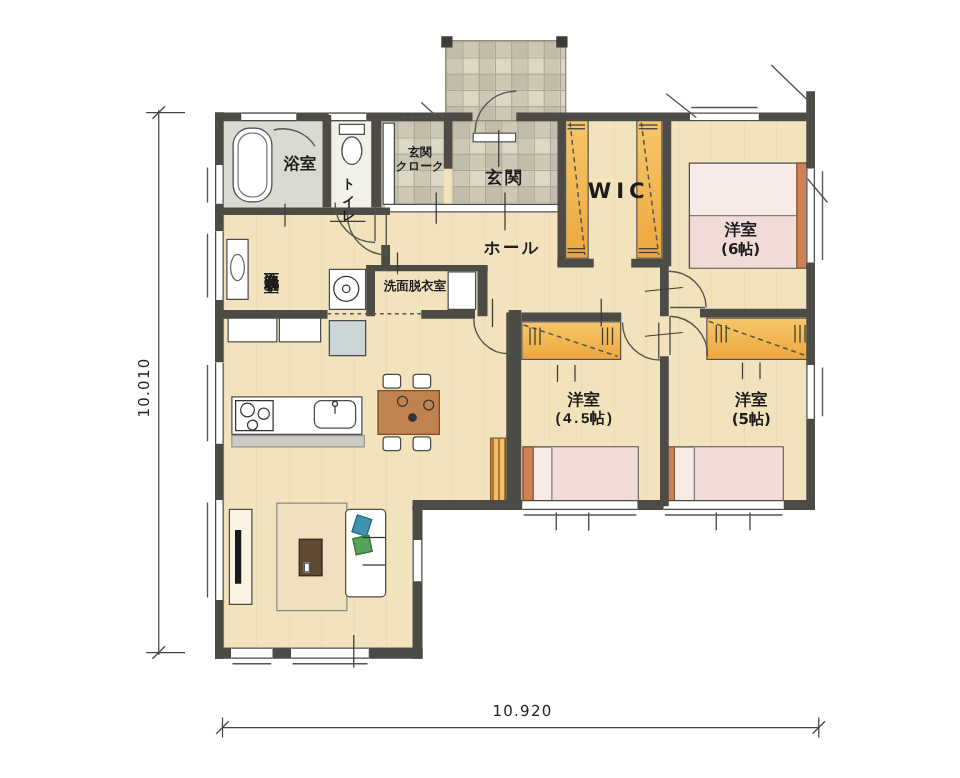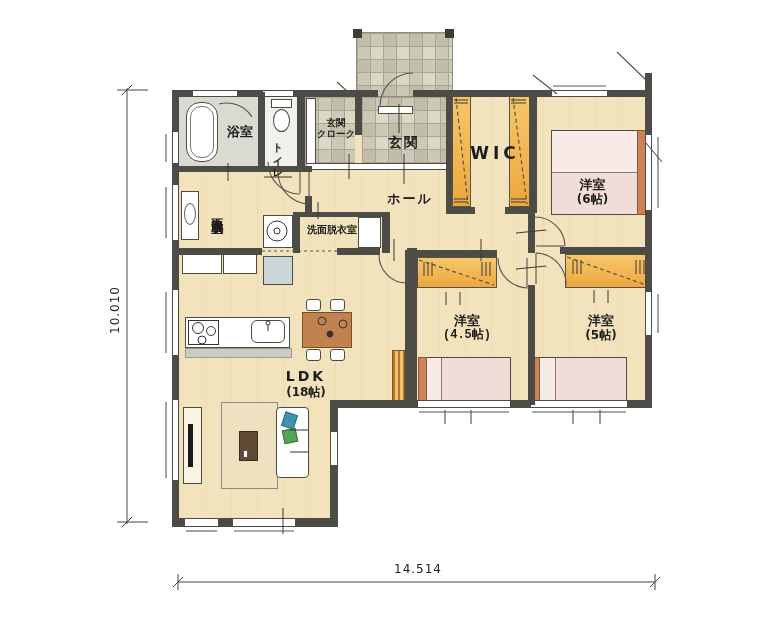--- a/index.html
+++ b/index.html
@@ -306,21 +306,17 @@
     <span style="font-size:12px;">(6帖)</span>
   </div>
   <div class="lbl" style="left:435px;top:313px;width:64px;font-size:13px;">
     <span>洋室</span>
     <span style="font-size:12px;font-family:Liberation Mono, monospace;">(4.5帖)</span>
   </div>
   <div class="lbl" style="left:570px;top:313px;width:62px;font-size:13px;">
     <span>洋室</span>
     <span style="font-size:12px;">(5帖)</span>
   </div>
-  <div class="lbl" style="left:272px;top:368px;width:68px;font-size:14px;">
-    <span style="letter-spacing:3px;">LDK</span>
-    <span style="font-size:12px;font-weight:600;">(18帖)</span>
-  </div>
 
   <div class="dim" style="left:80px;top:303px;width:70px;text-align:center;transform:rotate(-90deg);">10.010</div>
-  <div class="dim" style="left:383px;top:562px;width:70px;text-align:center;">14.514</div>
+  <div class="dim" style="left:383px;top:562px;width:70px;text-align:center;">10.920</div>
 
 </div>
 
 </body></html>

